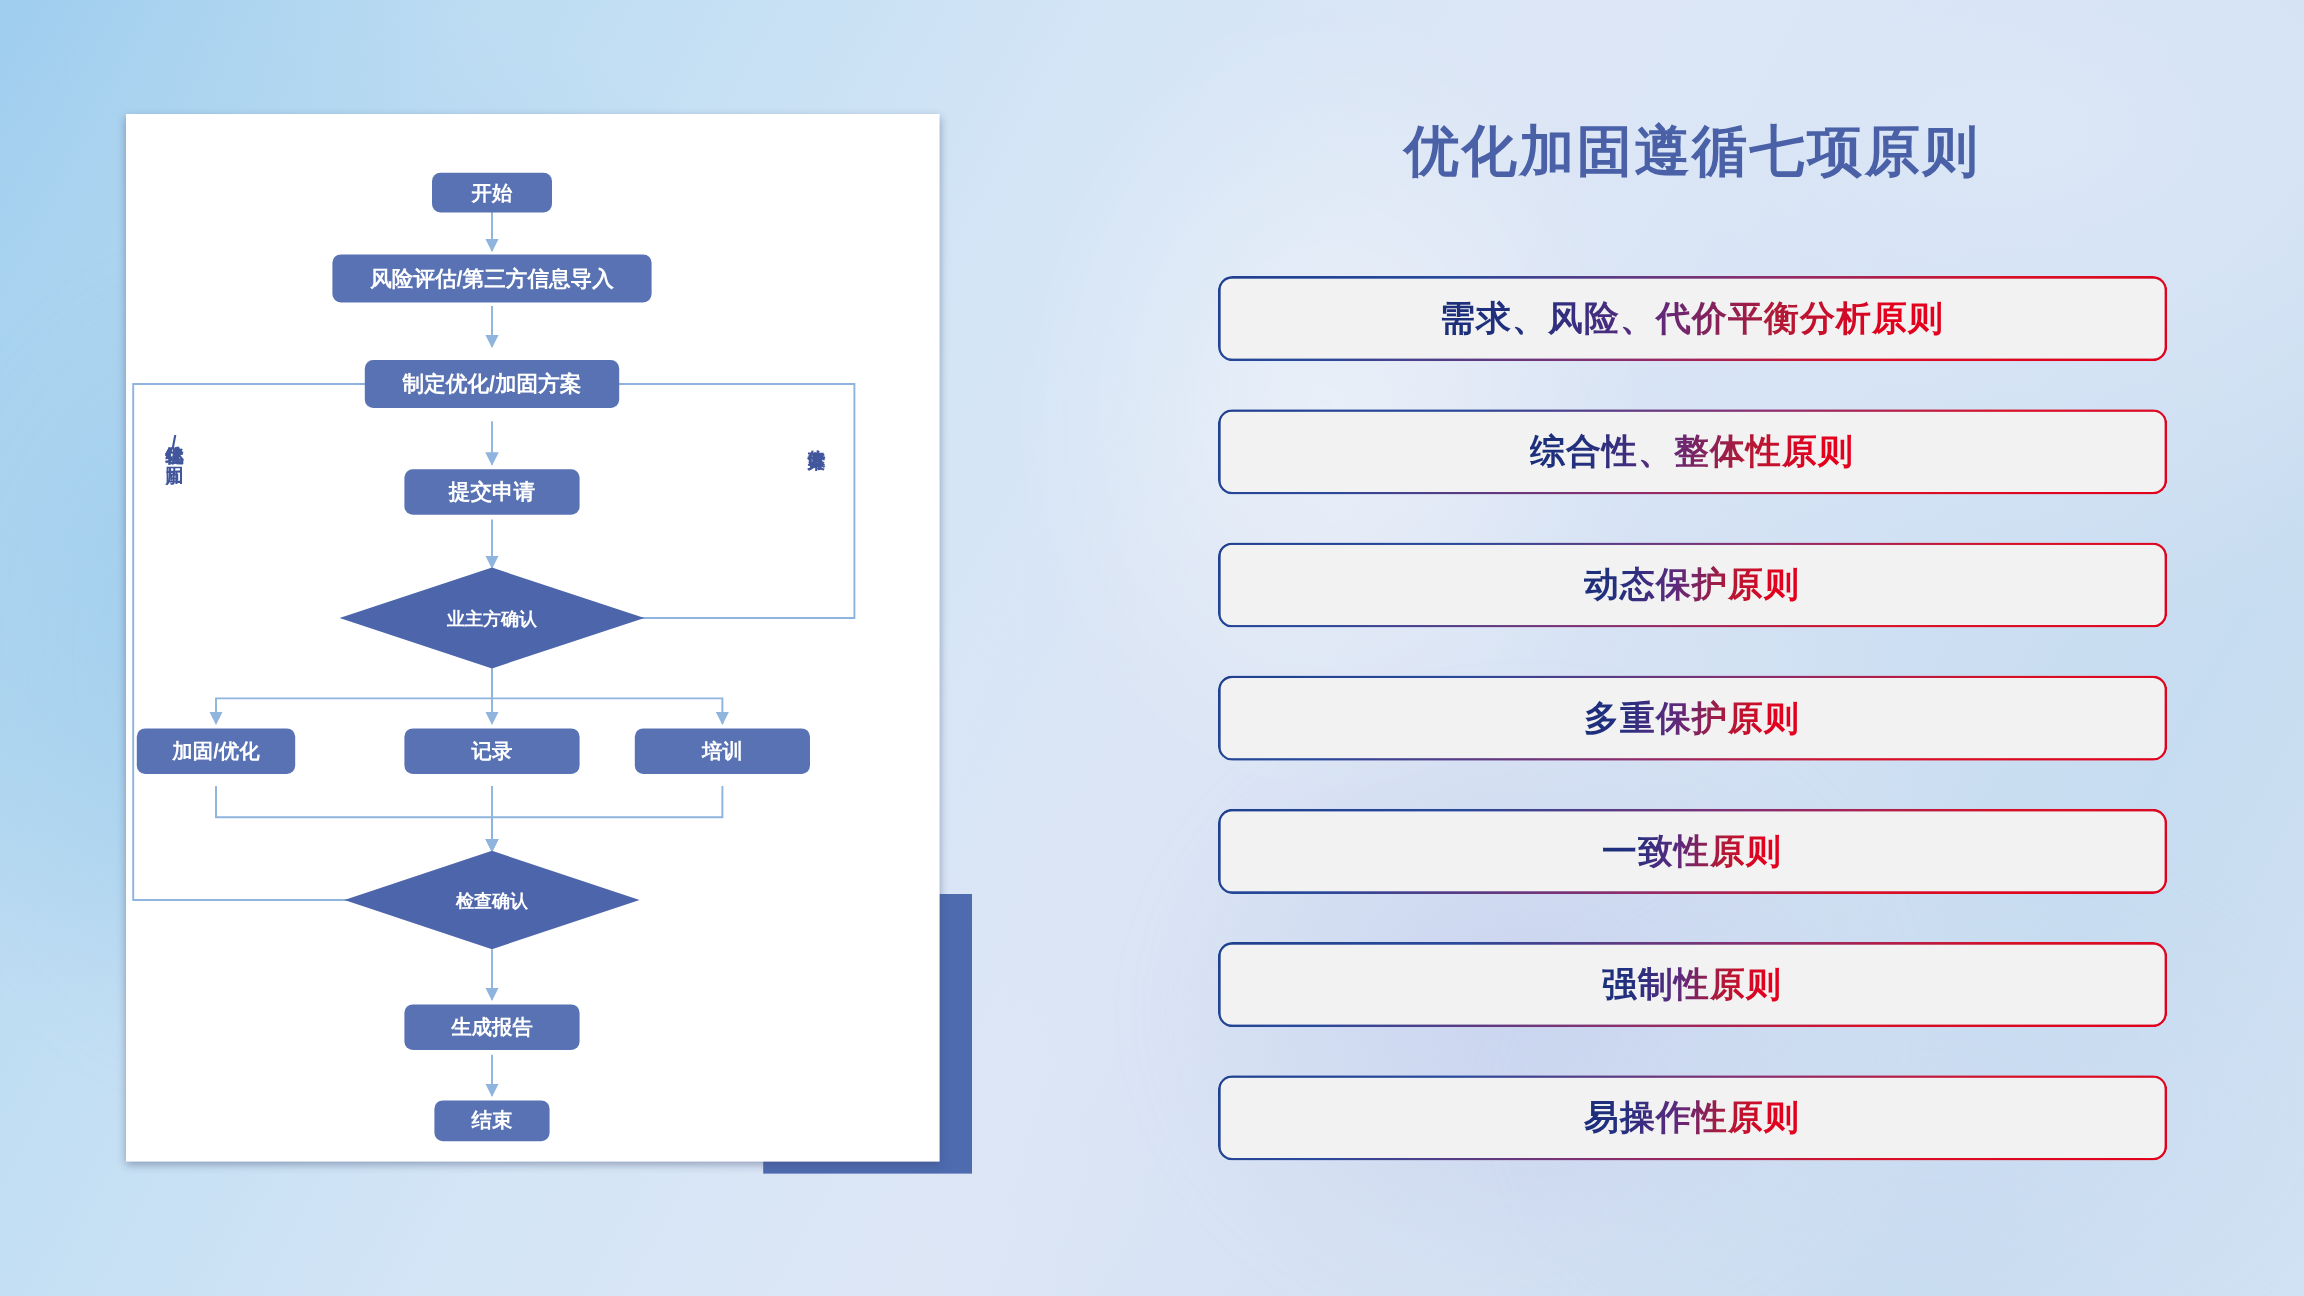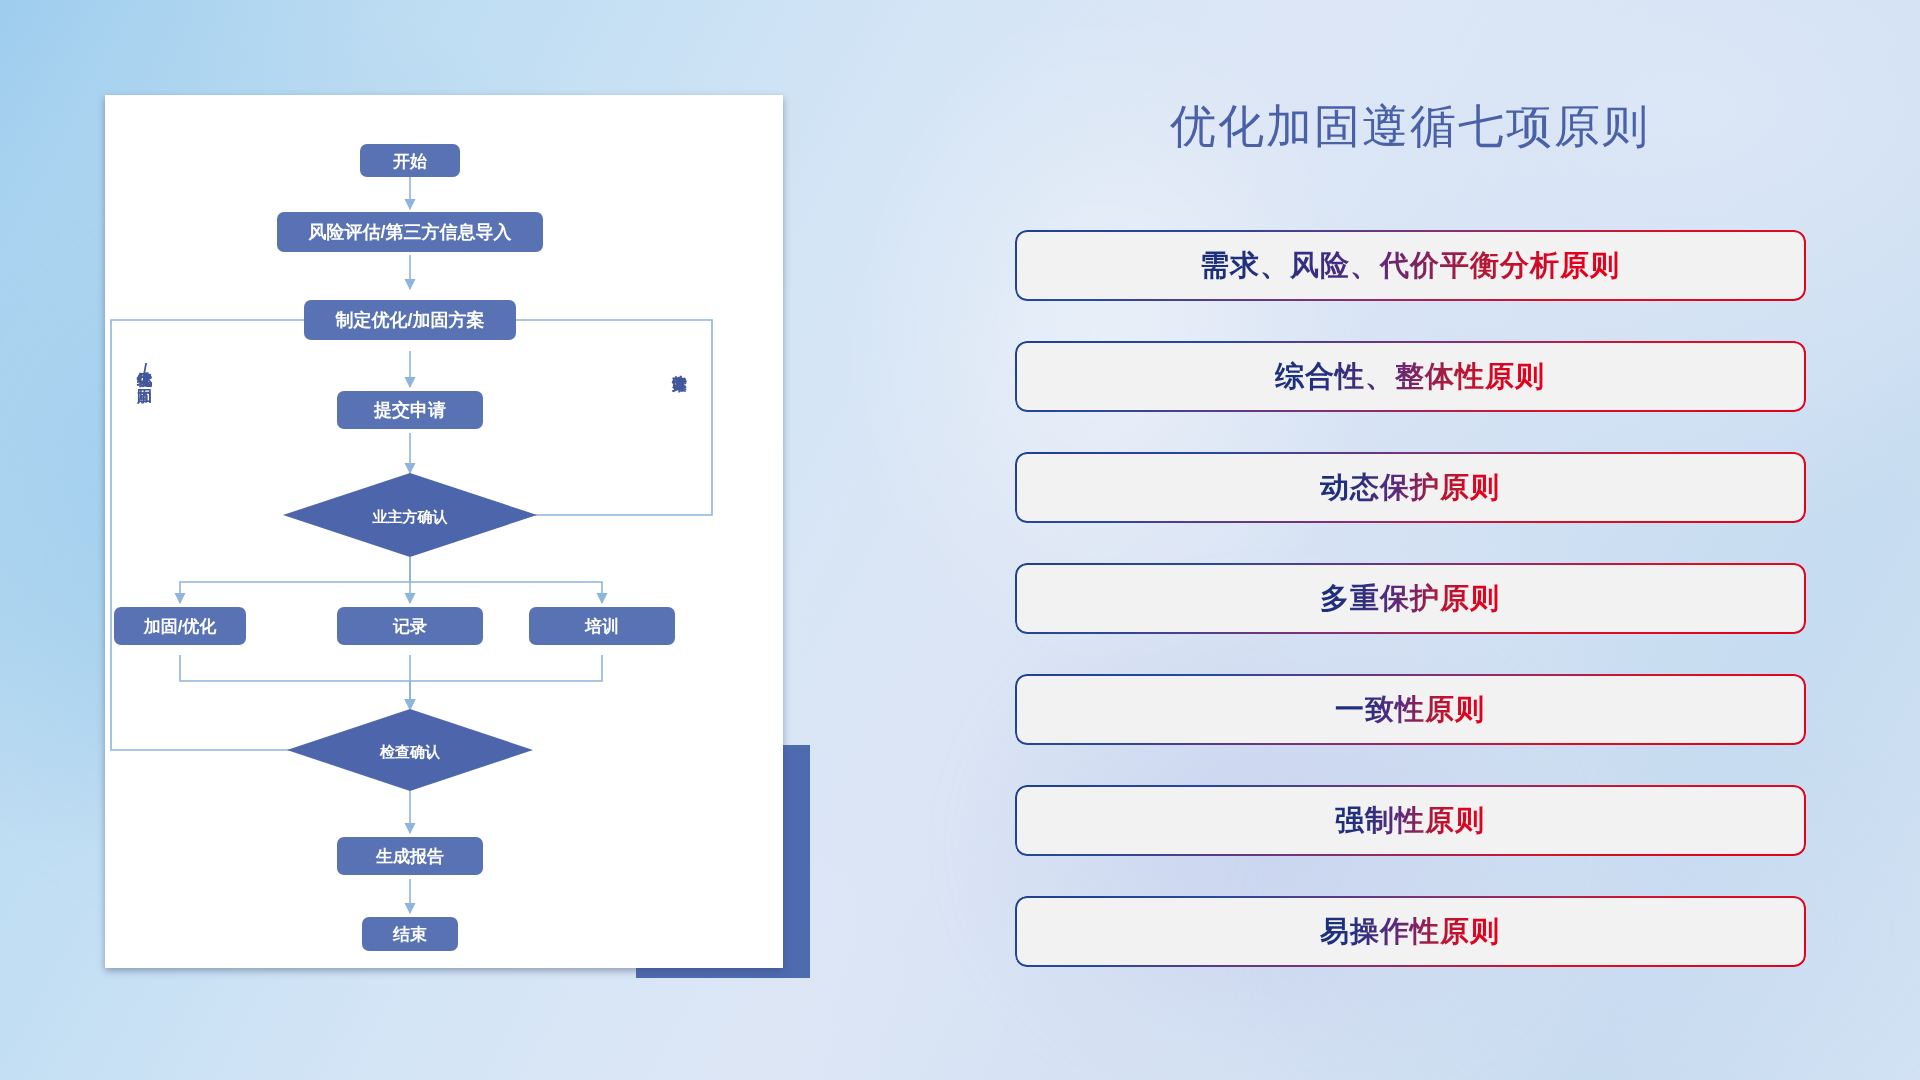--- a/index.html
+++ b/index.html
@@ -64,21 +64,21 @@
   .side-label {
     font-family:"Liberation Sans","DejaVu Sans",sans-serif;
     fill:#42569c; font-weight:bold; font-size:15px;
   }
 
   
   #right-panel { position:absolute; left:900px; top:0; width:1020px; height:1080px; z-index:2; }
   .deck-title {
     position:absolute; left:0; right:0; top:96px;
     text-align:center;
-    font-size:46px; font-weight:normal;
+    font-size:46px; font-weight:bold;
     letter-spacing:2px;
     color:#4a61a8;
   }
   .principles { position:absolute; left:0; top:232px; width:100%; }
   .principle-item {
     position:relative;
     width:787px; height:67px;
     margin:0 auto 44px auto;
     background:#f2f2f2;
     border-radius:10px;

